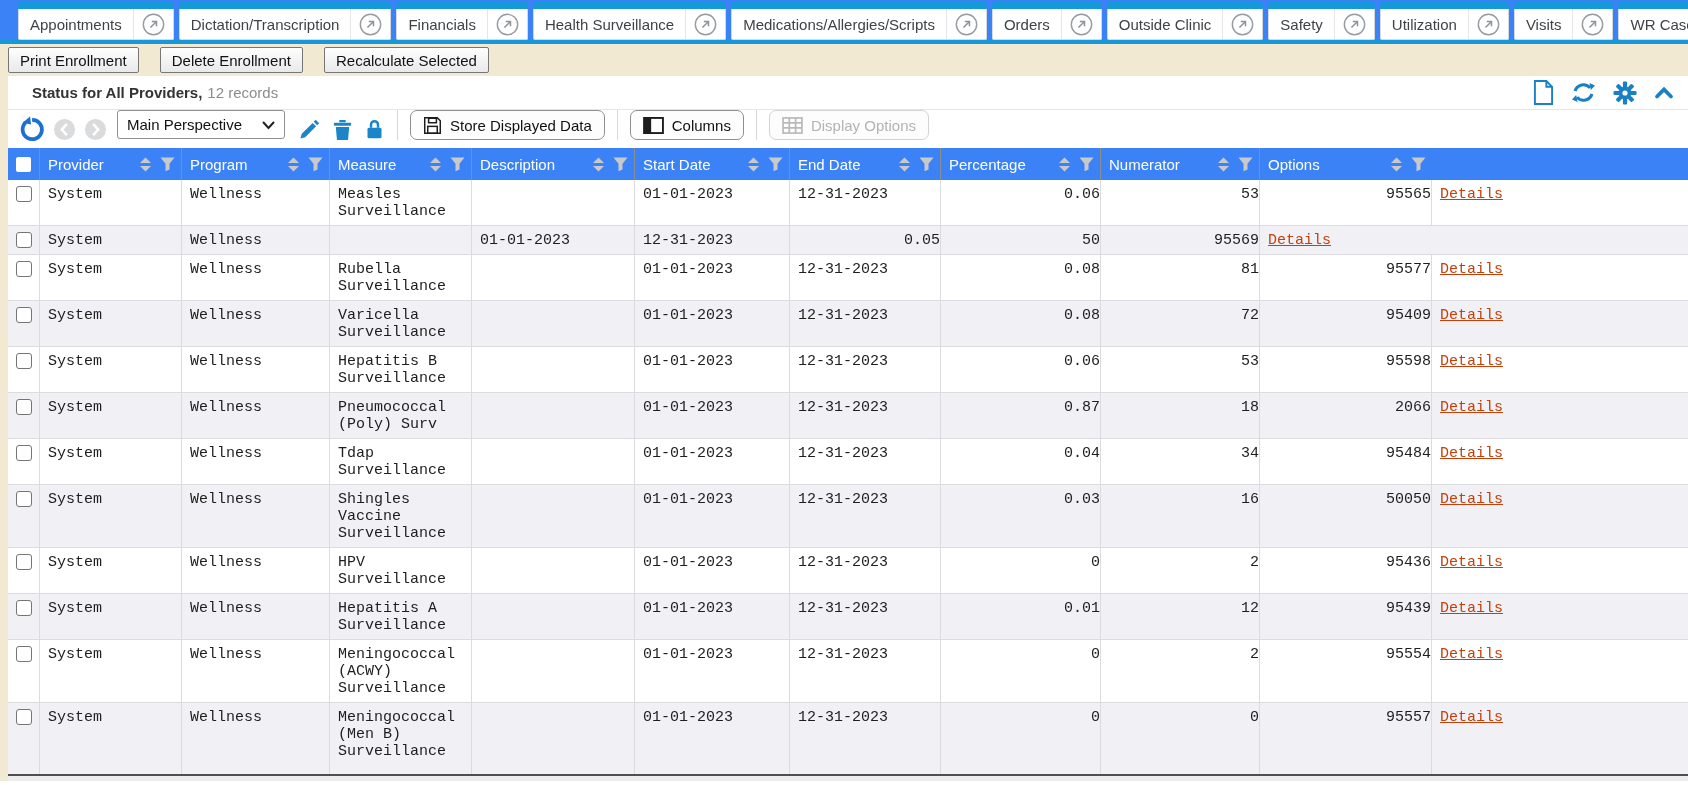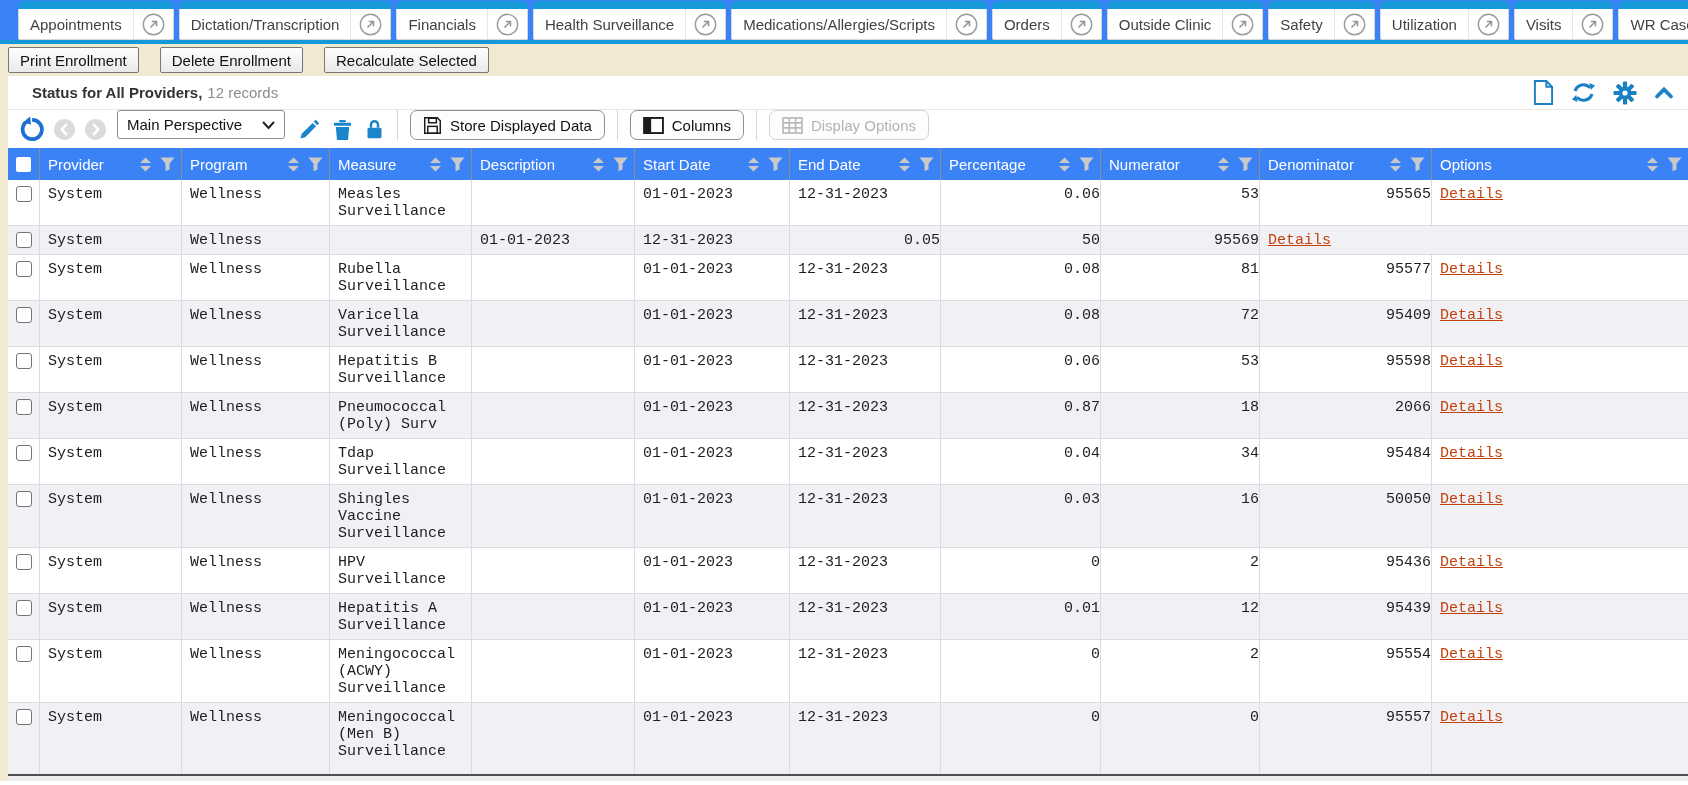--- a/index.html
+++ b/index.html
@@ -444,32 +444,20 @@
           <svg width="13" height="15" viewBox="0 0 13 15">
             <path d="M6.5 0.5 L12 6 H1 Z" fill="#c9c9c9"></path>
             <path d="M6.5 14.5 L1 9 H12 Z" fill="#c9c9c9"></path>
           </svg>
           <svg width="15" height="15" viewBox="0 0 15 15">
             <path d="M0.5 0.5 H14.5 L9.5 6.8 V12.6 L5.5 14.2 V6.8 Z" fill="#c9c9c9"></path>
           </svg>
         </span>
       </div>
       <div class="h-cell">
-        <span>Denominator</span>
-        <span class="h-icons">
-          <svg width="13" height="15" viewBox="0 0 13 15">
-            <path d="M6.5 0.5 L12 6 H1 Z" fill="#c9c9c9"></path>
-            <path d="M6.5 14.5 L1 9 H12 Z" fill="#c9c9c9"></path>
-          </svg>
-          <svg width="15" height="15" viewBox="0 0 15 15">
-            <path d="M0.5 0.5 H14.5 L9.5 6.8 V12.6 L5.5 14.2 V6.8 Z" fill="#c9c9c9"></path>
-          </svg>
-        </span>
-      </div>
-      <div class="h-cell">
         <span>Options</span>
         <span class="h-icons">
           <svg width="13" height="15" viewBox="0 0 13 15">
             <path d="M6.5 0.5 L12 6 H1 Z" fill="#c9c9c9"></path>
             <path d="M6.5 14.5 L1 9 H12 Z" fill="#c9c9c9"></path>
           </svg>
           <svg width="15" height="15" viewBox="0 0 15 15">
             <path d="M0.5 0.5 H14.5 L9.5 6.8 V12.6 L5.5 14.2 V6.8 Z" fill="#c9c9c9"></path>
           </svg>
         </span>

